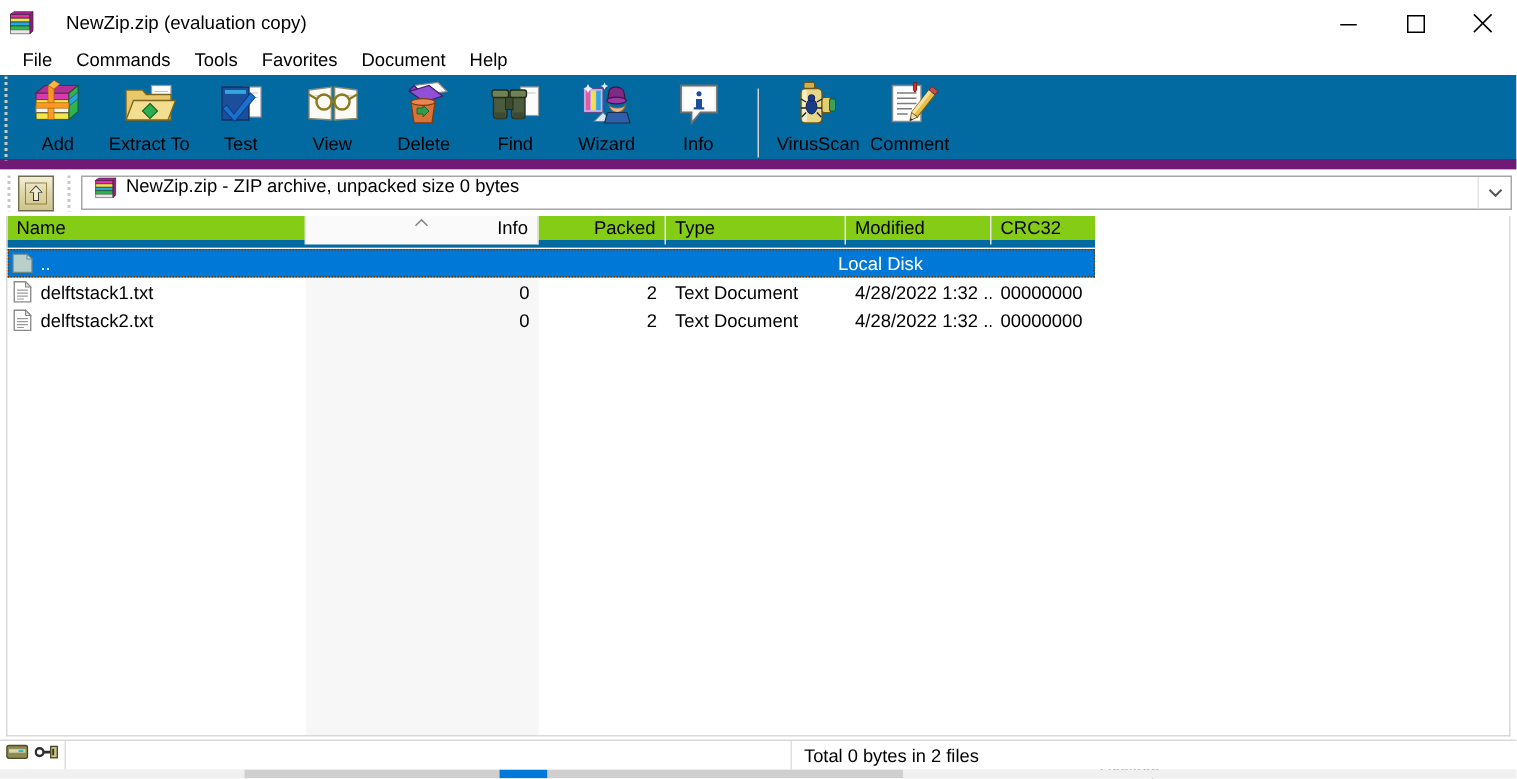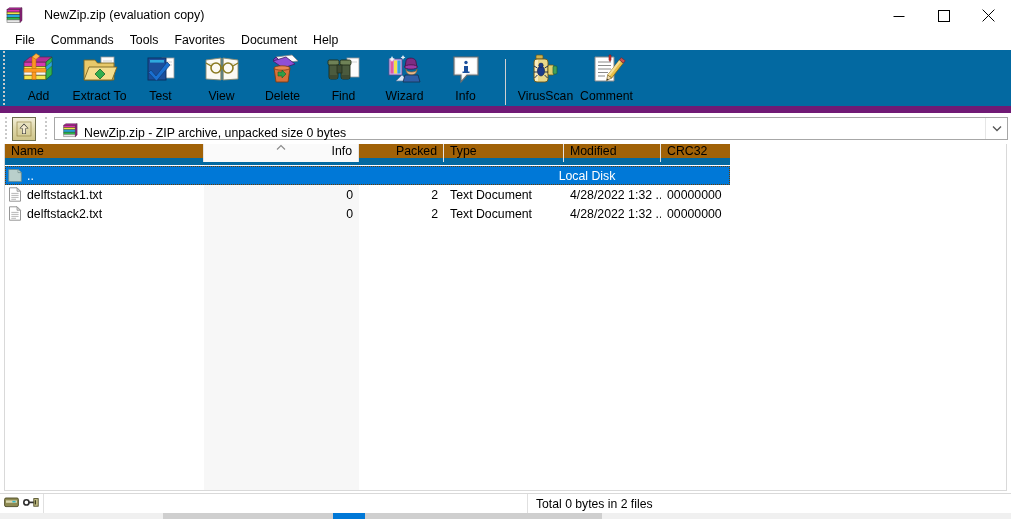--- a/index.html
+++ b/index.html
@@ -120,21 +120,21 @@
       repeating-linear-gradient(to bottom,
         #c9c9c9 0px, #c9c9c9 2px, transparent 2px, transparent 4px);
     background-size: 2px 100%;
     background-repeat: no-repeat;
     background-position: 3px 0;
   }
   .addr-combo {
     flex: 1 1 auto; height: 23px; margin-left: 4px; margin-right: 3px;
     border: 1px solid #a7a7a7;
     background: #ffffff;
-    display: flex; align-items: flex-end;
+    display: flex; align-items: flex-start;
     box-sizing: border-box;
     position: relative;
   }
   .addr-icon { width: 16px; height: 16px; margin: 0 6px 0 7px; flex:none; position: relative; }
   .addr-text { font-size: 12.3px; color: #000; white-space: nowrap; line-height: 1; }
   .addr-arrow {
     position: absolute; right: 0; top: 0; width: 21px; height: 21px;
     display: flex; align-items: center; justify-content: center;
     border-left: 1px solid #e6e6e6;
   }
@@ -147,22 +147,22 @@
     border: 1px solid #d9d9d9;
     border-top: none;
     box-sizing: border-box;
     overflow: hidden;
   }
   .lp-inner { position: relative; width: 100%; height: 100%; }
 
   .header-row {
     position: absolute; left: 0; top: 0; width: 725px; height: 21px;
     display: flex; align-items: center;
-    background: #a16207;
-    border-bottom: 7px solid #0369a1;
+    background: #84cc16;
+    border-bottom: 5px solid #0369a1;
     box-sizing: border-box;
   }
   .hcell {
     height: 21px; position: relative;
     display: flex; align-items: center;
     font-size: 12.3px; color: #000;
     box-sizing: border-box;
     border-right: 1px solid #e3e3e3;
     padding: 0 6px;
     white-space: nowrap;

